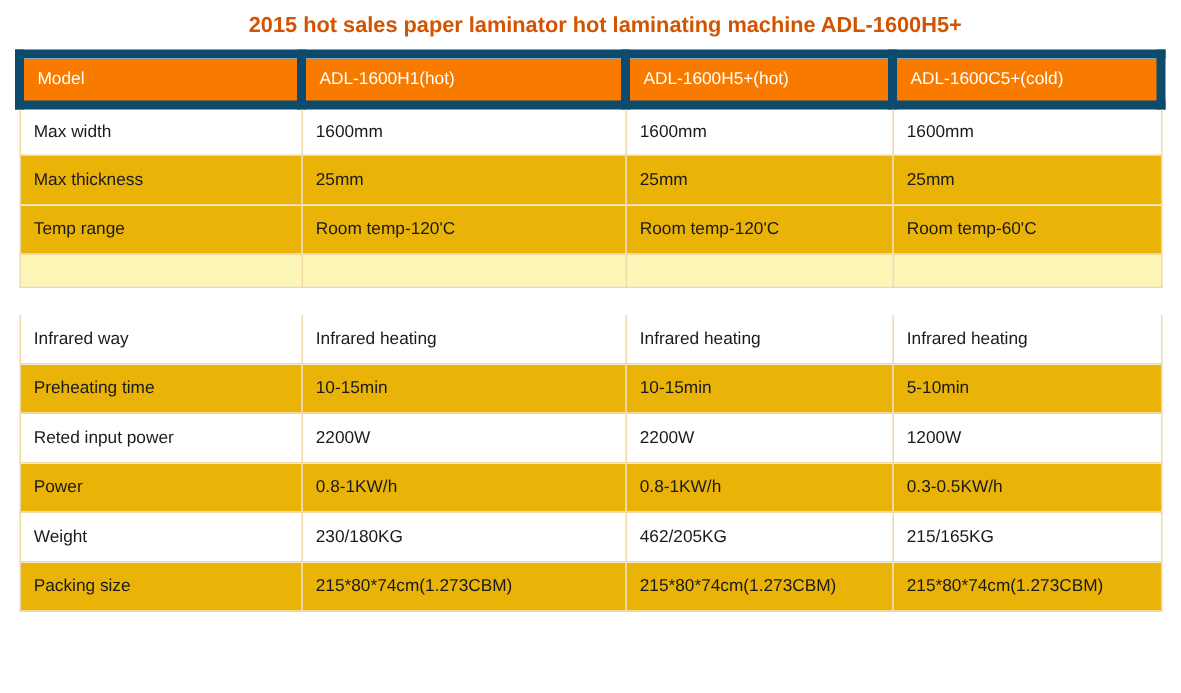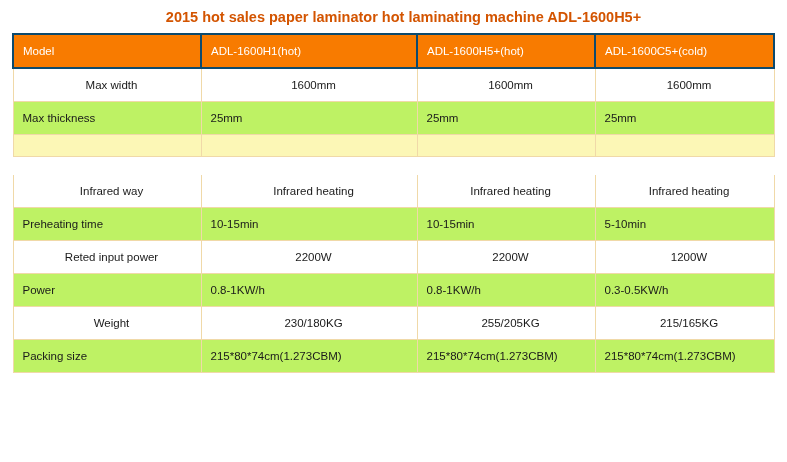--- a/index.html
+++ b/index.html
@@ -52,28 +52,27 @@
   .col-a { width: 216px; }
   .col-b { width: 178px; }
   .col-c { width: 179px; }
 
   tr.header-row td {
     background: #f87b00;
     color: #ffffff;
     font-weight: normal;
     font-size: 11.5px;
     height: 34px;
-    border: 2px solid #0c4a6e;
+    border: 6px solid #0c4a6e;
   }
   tr.row-yellow td {
-    background: #bef264;
+    background: #eab308;
   }
   tr.row-white td {
     background: #ffffff;
-    text-align: center;
   }
   tr.row-blank td {
     background: #fcf7b6;
     height: 22px;
   }
   tr.row-gap td {
     background: #ffffff;
     height: 18px;
     border-left: 1px solid #ffffff;
     border-right: 1px solid #ffffff;
@@ -124,20 +123,26 @@
       </tr>
 
       <tr class="row-yellow">
         <td>Max thickness</td>
         <td>25mm</td>
         <td>25mm</td>
         <td>25mm</td>
       </tr>
 
 
+      <tr class="row-yellow">
+        <td>Temp range</td>
+        <td>Room temp-120'C</td>
+        <td>Room temp-120'C</td>
+        <td>Room temp-60'C</td>
+      </tr>
 
       <tr class="row-blank">
         <td></td>
         <td></td>
         <td></td>
         <td></td>
       </tr>
 
       <tr class="row-gap">
         <td></td>
@@ -170,21 +175,21 @@
       <tr class="row-yellow">
         <td>Power</td>
         <td>0.8-1KW/h</td>
         <td>0.8-1KW/h</td>
         <td>0.3-0.5KW/h</td>
       </tr>
 
       <tr class="row-white">
         <td>Weight</td>
         <td>230/180KG</td>
-        <td>255/205KG</td>
+        <td>462/205KG</td>
         <td>215/165KG</td>
       </tr>
 
       <tr class="row-yellow">
         <td>Packing size</td>
         <td>215*80*74cm(1.273CBM)</td>
         <td>215*80*74cm(1.273CBM)</td>
         <td>215*80*74cm(1.273CBM)</td>
       </tr>
     </tbody>

